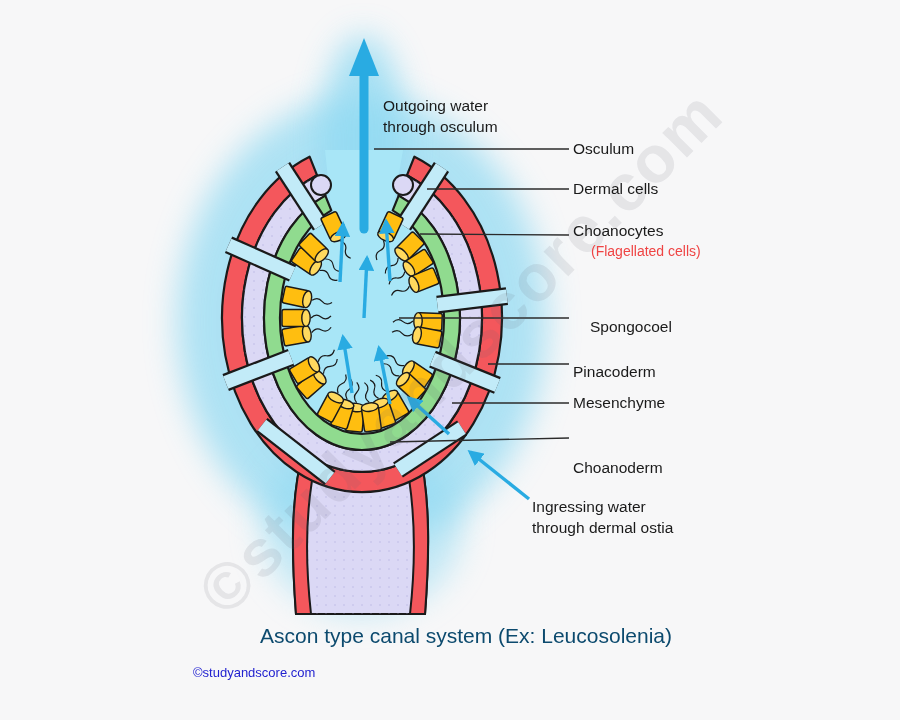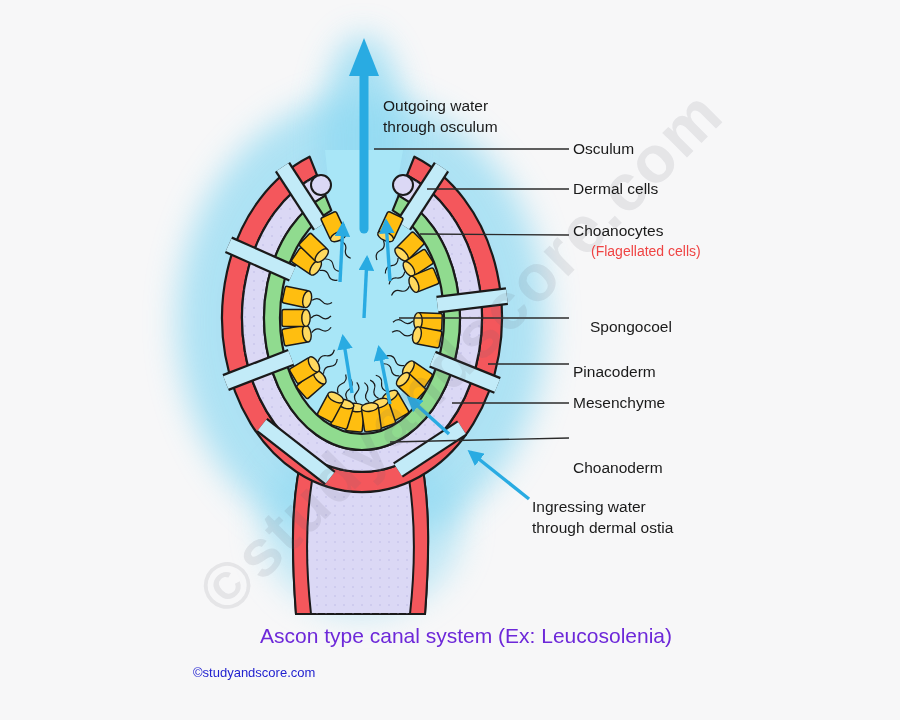--- a/index.html
+++ b/index.html
@@ -5,21 +5,21 @@
   html,body{margin:0;padding:0;}
   .stage{position:relative;width:900px;height:720px;background:#f7f7f8;overflow:hidden;
          font-family:"Liberation Sans","DejaVu Sans",sans-serif;}
   .stage svg{position:absolute;left:0;top:0;}
   .watermark{position:absolute;left:460px;top:352px;transform:translate(-50%,-50%) rotate(-45deg);
          font-size:66px;letter-spacing:2px;white-space:nowrap;color:rgba(100,100,115,0.12);
          font-weight:bold;pointer-events:none;}
   .note{position:absolute;font-size:15.5px;line-height:21px;color:#1a1a1a;}
   .lbl{position:absolute;left:573px;transform:translateY(-50%);font-size:15.5px;color:#1a1a1a;white-space:nowrap;}
   .sublbl{position:absolute;left:591px;transform:translateY(-50%);font-size:14px;color:#ef4444;white-space:nowrap;}
-  .title{position:absolute;left:232px;top:624px;width:468px;text-align:center;font-size:21px;color:#6d28d9;}
+  .title{position:absolute;left:232px;top:624px;width:468px;text-align:center;font-size:21px;color:#0c4a6e;}
   .credit{position:absolute;left:193px;top:665px;font-size:13px;color:#2222d0;}
 </style>
 </head>
 <body>
 
 <div class="stage">
 
   <svg id="scene" width="900" height="720" viewBox="0 0 900 720">
     <defs>
       <filter id="soft" x="-60%" y="-60%" width="220%" height="220%">

